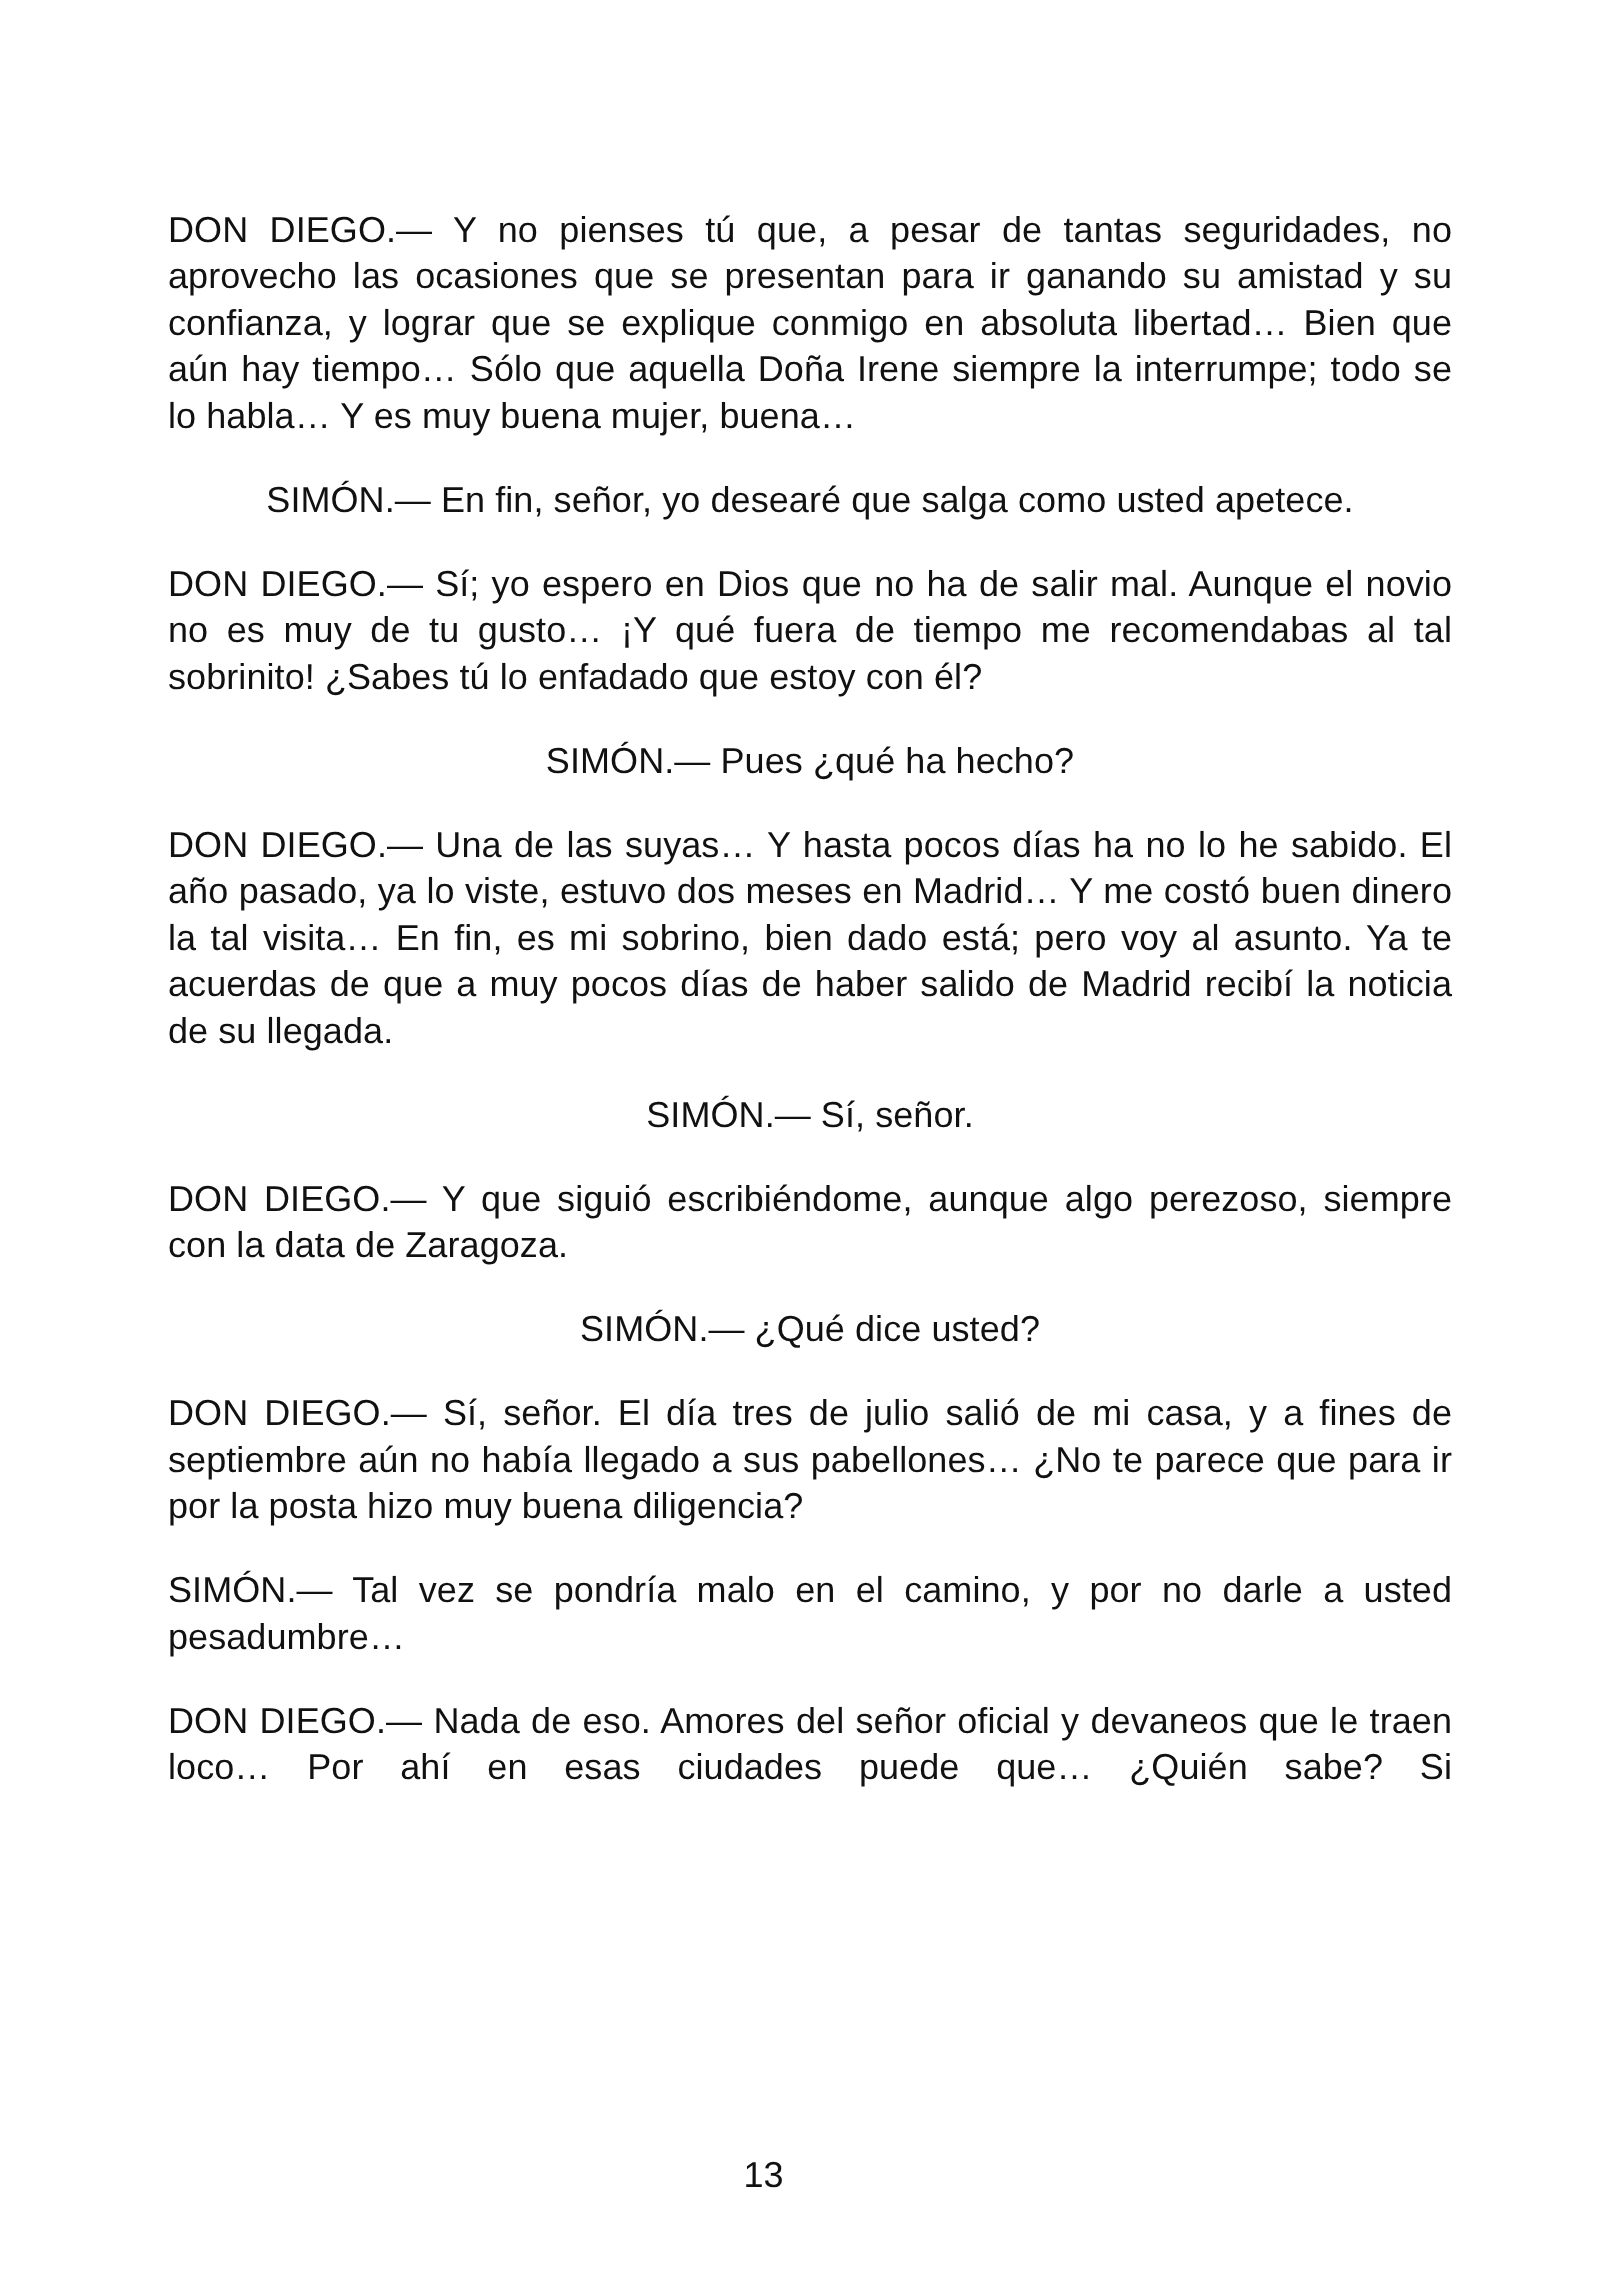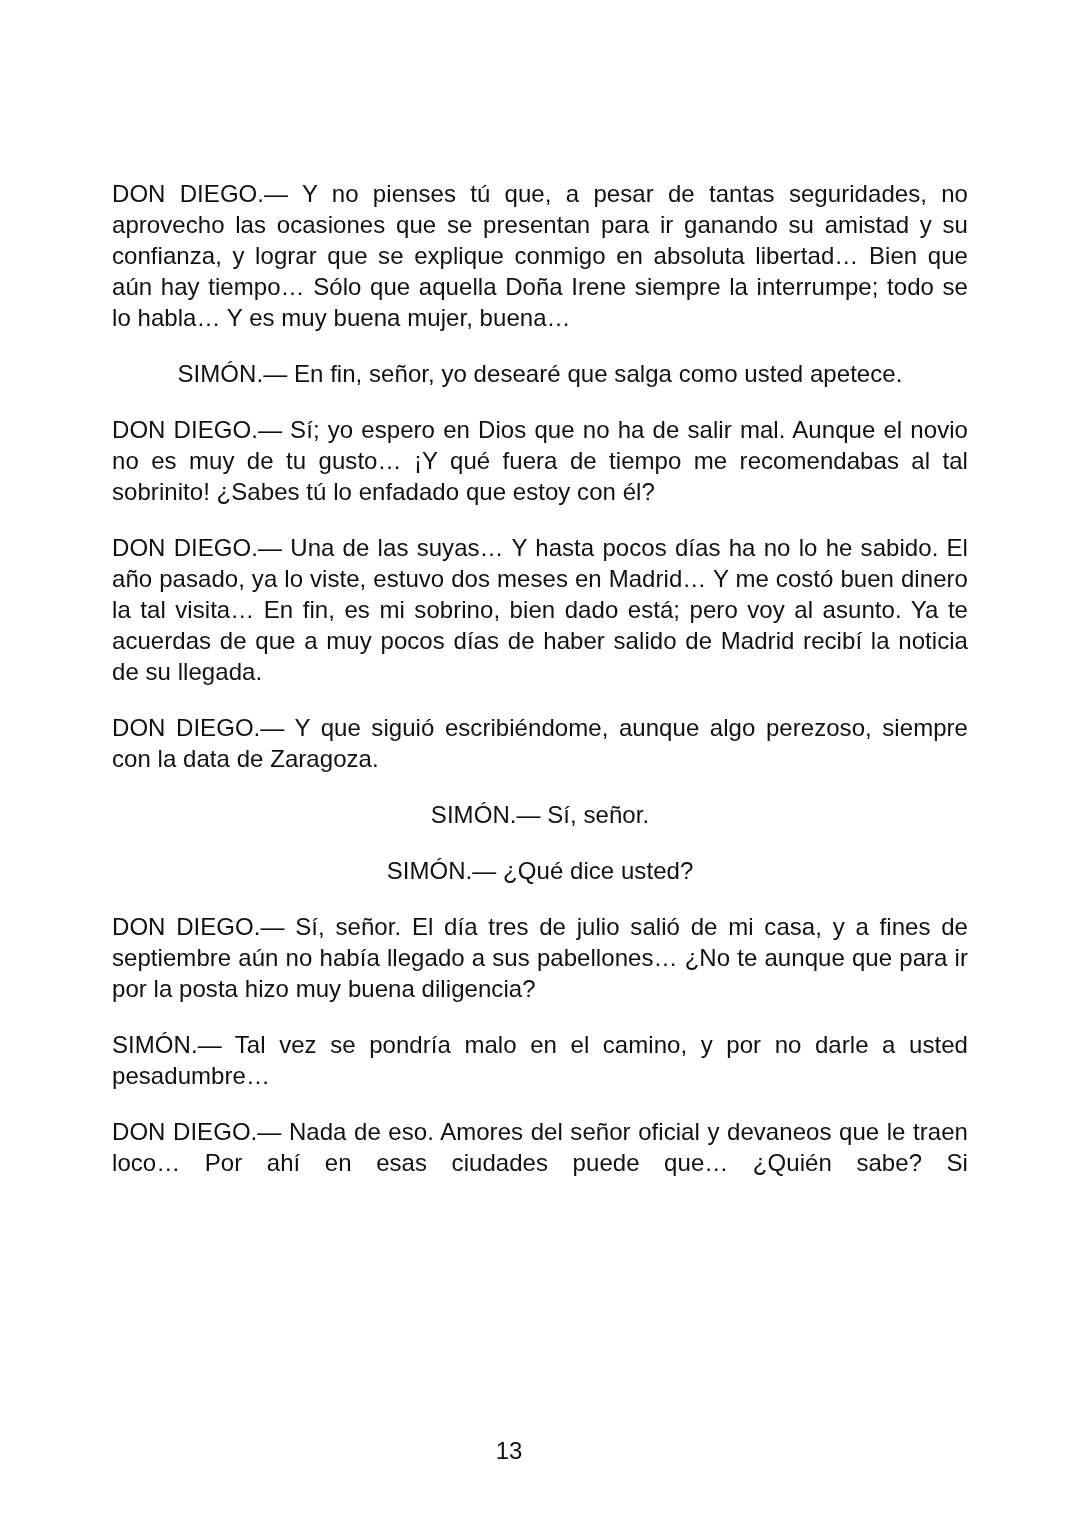--- a/index.html
+++ b/index.html
@@ -13,21 +13,20 @@
       position: relative;
       overflow: hidden;
       font-family: "Liberation Sans", sans-serif;
       color: #111111;
     }
     .page {
       position: absolute;
       left: 112px;
       top: 138px;
       width: 856px;
-      margin-top: 40px;
     }
     .para {
       margin: 0 0 25px 0;
       font-size: 24px;
       line-height: 31px;
       text-align: justify;
       letter-spacing: 0.05px;
     }
     .para.short {
       text-align: center;
@@ -42,22 +41,23 @@
       line-height: 31px;
     }
   </style>
 </head>
 <body>
 
 <div class="page">
   <p class="para"><span>DON DIEGO.—</span><span> Y no pienses tú que, a pesar de tantas seguridades, no aprovecho las ocasiones que se presentan para ir ganando su amistad y su confianza, y lograr que se explique conmigo en absoluta libertad… Bien que aún hay tiempo… Sólo que aquella Doña Irene siempre la interrumpe; todo se lo habla… Y es muy buena mujer, buena…</span></p>
   <p class="para short"><span>SIMÓN.—</span><span> En fin, señor, yo desearé que salga como usted apetece.</span></p>
   <p class="para"><span>DON DIEGO.—</span><span> Sí; yo espero en Dios que no ha de salir mal. Aunque el novio no es muy de tu gusto… ¡Y qué fuera de tiempo me recomendabas al tal sobrinito! ¿Sabes tú lo enfadado que estoy con él?</span></p>
+  <p class="para short"><span>SIMÓN.—</span><span> Pues ¿qué ha hecho?</span></p>
   <p class="para"><span>DON DIEGO.—</span><span> Una de las suyas… Y hasta pocos días ha no lo he sabido. El año pasado, ya lo viste, estuvo dos meses en Madrid… Y me costó buen dinero la tal visita… En fin, es mi sobrino, bien dado está; pero voy al asunto. Ya te acuerdas de que a muy pocos días de haber salido de Madrid recibí la noticia de su llegada.</span></p>
+  <p class="para short"><span>SIMÓN.—</span><span> Sí, señor.</span></p>
   <p class="para"><span>DON DIEGO.—</span><span> Y que siguió escribiéndome, aunque algo perezoso, siempre con la data de Zaragoza.</span></p>
-  <p class="para short"><span>SIMÓN.—</span><span> Sí, señor.</span></p>
   <p class="para short"><span>SIMÓN.—</span><span> ¿Qué dice usted?</span></p>
-  <p class="para"><span>DON DIEGO.—</span><span> Sí, señor. El día tres de julio salió de mi casa, y a fines de septiembre aún no había llegado a sus pabellones… ¿No te aunque que para ir por la posta hizo muy buena diligencia?</span></p>
+  <p class="para"><span>DON DIEGO.—</span><span> Sí, señor. El día tres de julio salió de mi casa, y a fines de septiembre aún no había llegado a sus pabellones… ¿No te parece que para ir por la posta hizo muy buena diligencia?</span></p>
   <p class="para"><span>SIMÓN.—</span><span> Tal vez se pondría malo en el camino, y por no darle a usted pesadumbre…</span></p>
   <p class="para" style="text-align-last: justify;"><span>DON DIEGO.—</span><span> Nada de eso. Amores del señor oficial y devaneos que le traen loco… Por ahí en esas ciudades puede que… ¿Quién sabe? Si</span></p>
 </div>
 
 <div class="page-number">13</div>
 
 </body></html>

